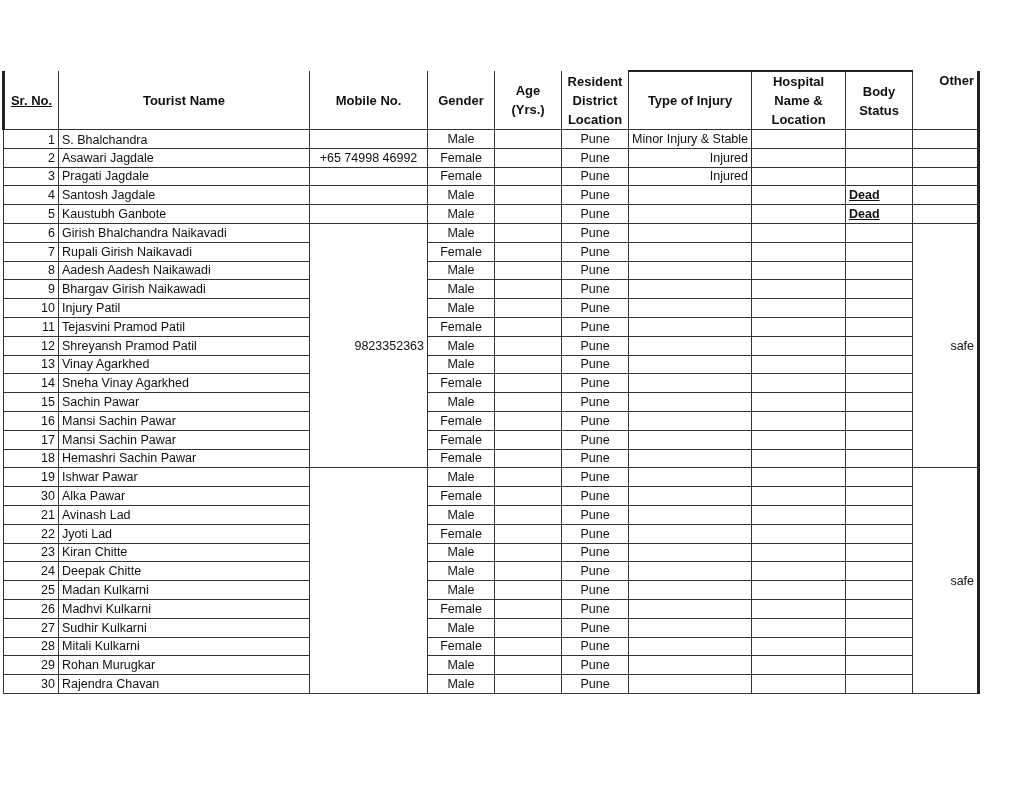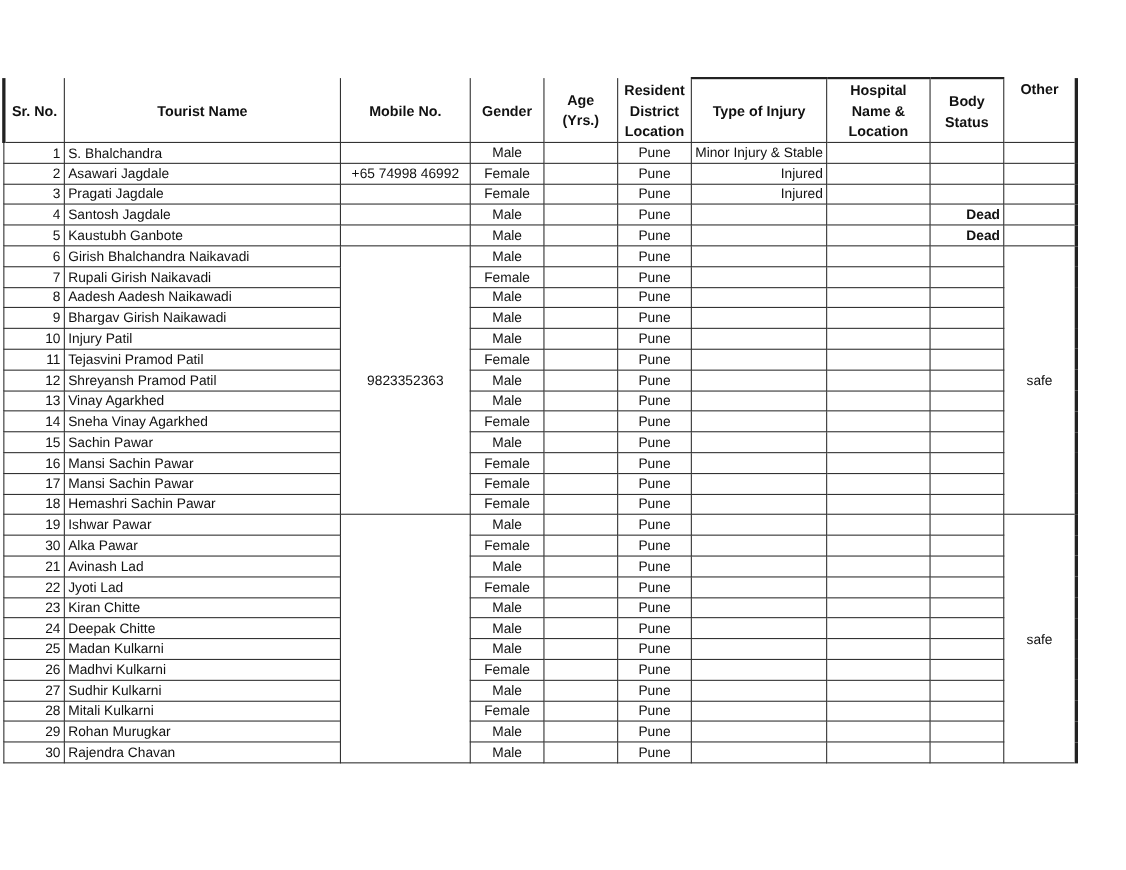--- a/index.html
+++ b/index.html
@@ -3,32 +3,32 @@
 <meta charset="utf-8">
 <style>
   html, body { margin:0; padding:0; background:#ffffff; }
   body { width:1024px; height:791px; position:relative; overflow:hidden;
          font-family:"Liberation Sans", sans-serif; color:#111; }
   #sheet { position:absolute; left:2px; top:70px; border-collapse:collapse; table-layout:fixed;
            font-size:12.5px; }
   #sheet td, #sheet th { border:1.5px solid #333; padding:0 3px; height:17.8px; line-height:16px;
            overflow:hidden; white-space:nowrap; }
   #sheet th { font-weight:bold; font-size:13px; height:56px; vertical-align:middle; text-align:center; white-space:normal; line-height:19px; }
-  #sheet th.other { vertical-align:top; text-align:center; line-height:16px; padding-top:2px; }
+  #sheet th.other { vertical-align:top; text-align:right; line-height:16px; padding-top:2px; }
   td.sr { text-align:right; padding-right:1px; }
   td.name { text-align:left;margin-left:19px; }
   td.c { text-align:center; }
   td.inj { text-align:right; }
-  td.bold { font-weight:bold; text-align:right; }
+  td.bold { font-weight:bold; text-align:left;text-decoration:underline; }
   tr.r1 td { height:36px; }
   tr.r1 td.sr, tr.r1 td.name { vertical-align:bottom; }
   tr.r1 td.inj { white-space:normal; line-height:18px; }
-  td.merge { text-align:center; vertical-align:middle; }
+  td.merge { text-align:right; vertical-align:middle; }
   td.nobottom { border-bottom:none; }
-  #sheet th.first { border-left:3px solid #222; }
+  #sheet th.first { border-left:3px solid #222;text-decoration:underline; }
   #sheet th.last { border-right:3px solid #222; }
   #sheet th.thick-top { border-top:2px solid #222; }
   #sheet th.no-top { border-top:none; }
 </style>
 </head>
 <body>
 
 <table id="sheet">
   <colgroup>
     <col style="width:55px">

